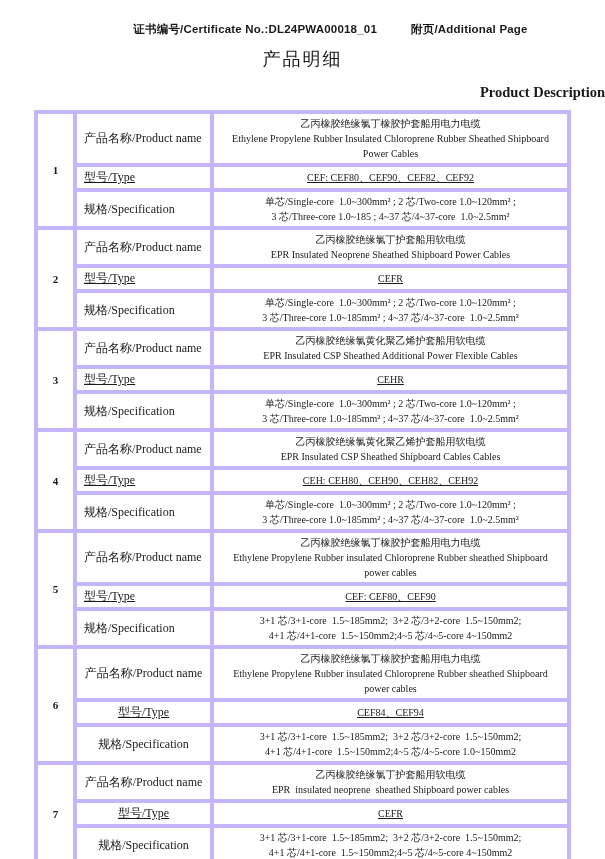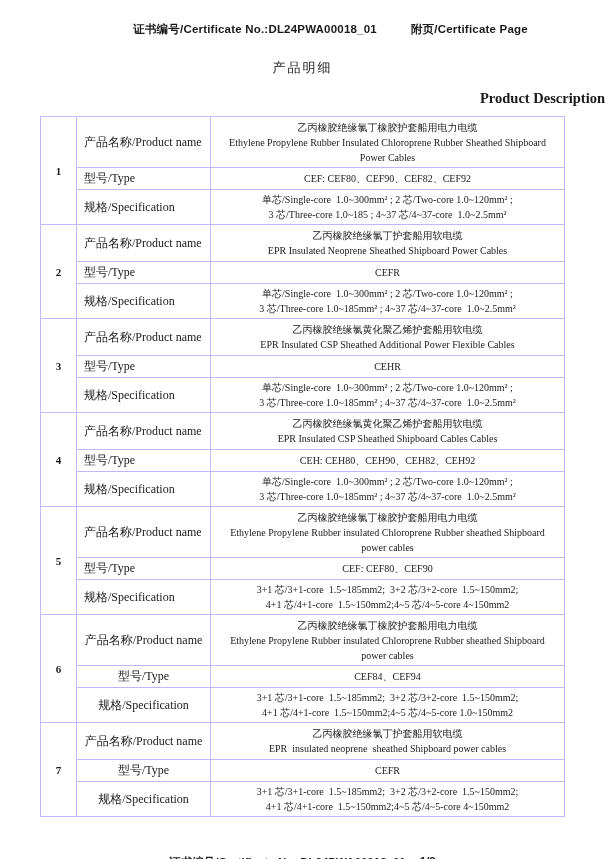--- a/index.html
+++ b/index.html
@@ -7,51 +7,51 @@
     width:605px; height:859px; background:#ffffff; color:#1a1a1a;
     font-family:"Liberation Serif","DejaVu Serif",serif;
     overflow:hidden;
   }
   .header-line {
     margin-top:22px; display:flex; justify-content:center; gap:34px;
     padding-left:56px;
     font-family:"Liberation Sans","DejaVu Sans",sans-serif;
     font-weight:bold; font-size:11.5px; letter-spacing:0.2px;
   }
-  .title-zh { text-align:center; margin-top:22px; font-size:13px; letter-spacing:2px; }
+  .title-zh { text-align:center; margin-top:10px; font-size:18px; letter-spacing:2px; }
   .title-en { text-align:right; margin-top:13px; font-size:14.5px; font-weight:bold; }
   table.products {
     border-collapse:collapse; table-layout:fixed;
     width:494px; margin:9px auto 0 auto;
   }
   td {
-    border:1px solid #c4b5fd; vertical-align:middle;
+    border:4px solid #c4b5fd; vertical-align:middle;
     padding:2px 4px; overflow:hidden;
   }
   td.num { width:27px; text-align:center; font-weight:bold; font-size:11px; }
   td.label { width:122px; font-size:12px; padding-left:7px; }
   td.label.centered { text-align:center; padding-left:4px; }
   td.content { width:345px; text-align:center; font-size:10px; }
   tr.r-name3 { height:51px; }
   tr.r-name2 { height:37px; }
-  tr.r-type  { height:21px; }
+  tr.r-type  { height:21px;text-decoration:underline; }
   tr.r-spec  { height:34px;margin-left:36px; }
   .line { white-space:pre; line-height:15px; }
   .footer-line {
     margin-top:38px; display:flex; justify-content:center; gap:14px;
     font-family:"Liberation Sans","DejaVu Sans",sans-serif;
     font-weight:bold; font-size:11.5px;
   }
 </style>
 </head>
 <body>
 
 <div class="header-line">
   <span>证书编号/Certificate No.:DL24PWA00018_01</span>
-  <span>附页/Certificate Page</span>
+  <span>附页/Additional Page</span>
 </div>
 
 <div class="title-zh">产品明细</div>
 <div class="title-en">Product Description</div>
 
 <table class="products">
 
   <tbody>
       <tr class="r-name3">
     <td class="num" rowspan="3">1</td>

